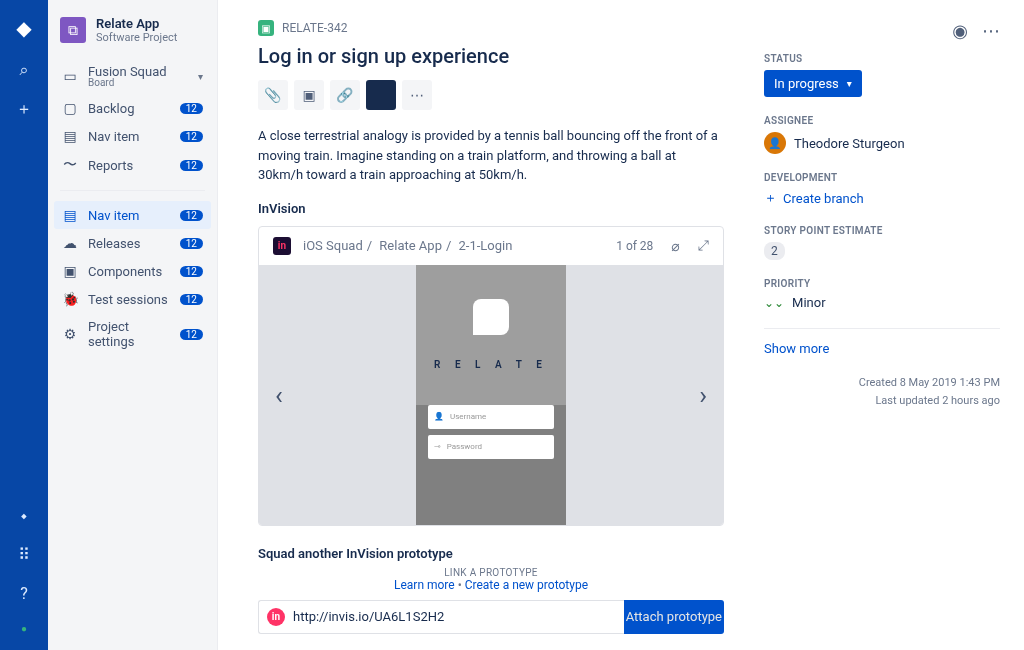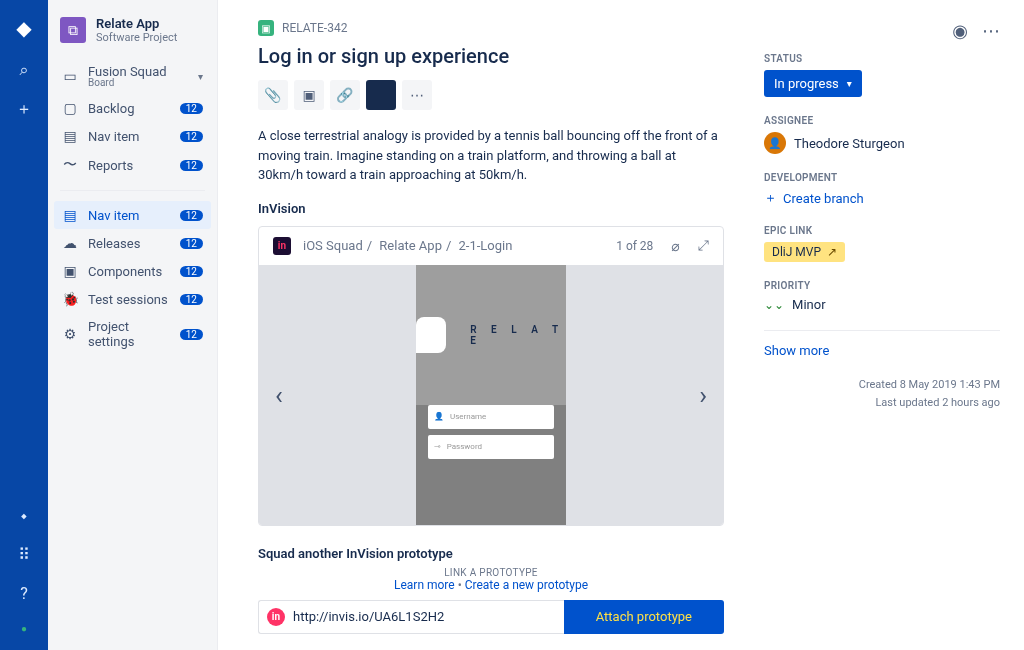--- a/index.html
+++ b/index.html
@@ -38,37 +38,37 @@
 .invision-card { border:1px solid #DFE1E6; border-radius:4px; overflow:hidden; margin-bottom:20px; }
 .invision-header { display:flex; align-items:center; padding:10px 14px; gap:10px; font-size:13px; }
 .invision-logo { width:18px; height:18px; background:#1C0E33; border-radius:3px; display:flex; align-items:center; justify-content:center; color:#ff3366; font-size:10px; font-weight:bold; }
 .breadcrumb { color:#42526E; flex:1; }
 .breadcrumb span { color:#6B778C; margin:0 2px; }
 .iv-count { color:#6B778C; font-size:12px; }
 .iv-icon { color:#6B778C; font-size:14px; cursor:pointer; margin-left:8px; }
 .invision-body { background:#DFE1E6; height:260px; display:flex; align-items:center; justify-content:space-between; padding:0 16px; position:relative; }
 .iv-arrow { font-size:26px; color:#42526E; cursor:pointer; }
 .iv-screen { width:150px; height:260px; background:#808080; position:relative; overflow:hidden; }
-.iv-screen-top { height:140px; background:#9e9e9e; display:flex; flex-direction:row; align-items:center; justify-content:center; gap:24px; }
+.iv-screen-top { height:140px; background:#9e9e9e; display:flex; flex-direction:column; align-items:center; justify-content:center; gap:24px; }
 .iv-logo-r { width:36px; height:36px; background:#fff; border-radius:8px 8px 8px 0; }
 .iv-relate { color:#172B4D; font-size:10px; letter-spacing:6px; font-weight:600; }
 .iv-form { padding:0 12px; }
 .iv-input { background:#fff; height:24px; margin-bottom:6px; border-radius:2px; display:flex; align-items:center; padding:0 6px; font-size:8px; color:#999; gap:6px; }
 .iv-cta { background:#4ADE9E; height:24px; display:flex; align-items:center; justify-content:center; font-size:7px; color:#0d4030; letter-spacing:1px; margin-top:16px; }
 
 .attach-section { font-size:13px; }
 .attach-title { font-weight:600; color:#172B4D; margin-bottom:6px; }
 .attach-sub { font-size:10px; color:#6B778C; text-transform:uppercase; letter-spacing:0.3px; }
 .attach-links { float:right; font-size:12px; }
 .attach-links a { color:#0052CC; text-decoration:none; }
 .attach-row { display:flex; margin-top:8px; }
 .attach-input { flex:1; border:1px solid #DFE1E6; border-right:none; border-radius:3px 0 0 3px; display:flex; align-items:center; padding:0 8px; gap:8px; height:34px; }
 .iv-pink { width:18px; height:18px; background:#FF3366; border-radius:50%; display:flex; align-items:center; justify-content:center; color:#fff; font-size:10px; font-weight:bold; }
 .attach-url { font-size:13px; color:#172B4D; }
-.attach-btn { background:#0052CC; color:#fde047; border:none; padding:0 32px; font-size:13px; border-radius:0 3px 3px 0; cursor:pointer; }
+.attach-btn { background:#0052CC; color:#e5e5e5; border:none; padding:0 2px; font-size:13px; border-radius:0 3px 3px 0; cursor:pointer; }
 
 .details { width:260px; padding:20px 24px 20px 0; font-size:12px; }
 .details-header { display:flex; justify-content:flex-end; gap:14px; color:#505F79; font-size:18px; margin-bottom:12px; }
 .details-header span { cursor:pointer; }
 .field-label { font-size:10px; color:#6B778C; text-transform:uppercase; letter-spacing:0.3px; font-weight:600; margin-bottom:6px; }
 .field { margin-bottom:18px; }
 .status-btn { background:#0052CC; color:#fff; padding:6px 10px; border-radius:3px; display:inline-flex; align-items:center; gap:8px; font-size:13px; cursor:pointer; }
 .status-btn .caret { font-size:10px; }
 .assignee-row { display:flex; align-items:center; gap:8px; font-size:13px; color:#172B4D; }
 .avatar { width:22px; height:22px; border-radius:50%; background:#d97706; display:flex; align-items:center; justify-content:center; color:#fff; font-size:11px; }
@@ -253,28 +253,25 @@
   </div>
 
   <div class="field">
     <div class="field-label">DEVELOPMENT</div>
     <div class="dev-link">
       <span>＋</span>
         <span>Create branch</span>
     </div>
   </div>
 
-
-  <div class="field">
-    <div class="field-label">EPIC LINK</div>
-    <span class="epic-tag">
-      <span>DliJ MVP</span>
-        <span class="ext">↗</span>
-    </span>
-  </div>
+  <div class="field">
+    <div class="field-label">STORY POINT ESTIMATE</div>
+    <span class="sp-badge">2</span>
+  </div>
+
 
 
   <div class="field">
     <div class="field-label">PRIORITY</div>
     <div class="priority-row">
       <span class="prio-icon">⌄⌄</span>
       <span>Minor</span>
     </div>
   </div>
 

